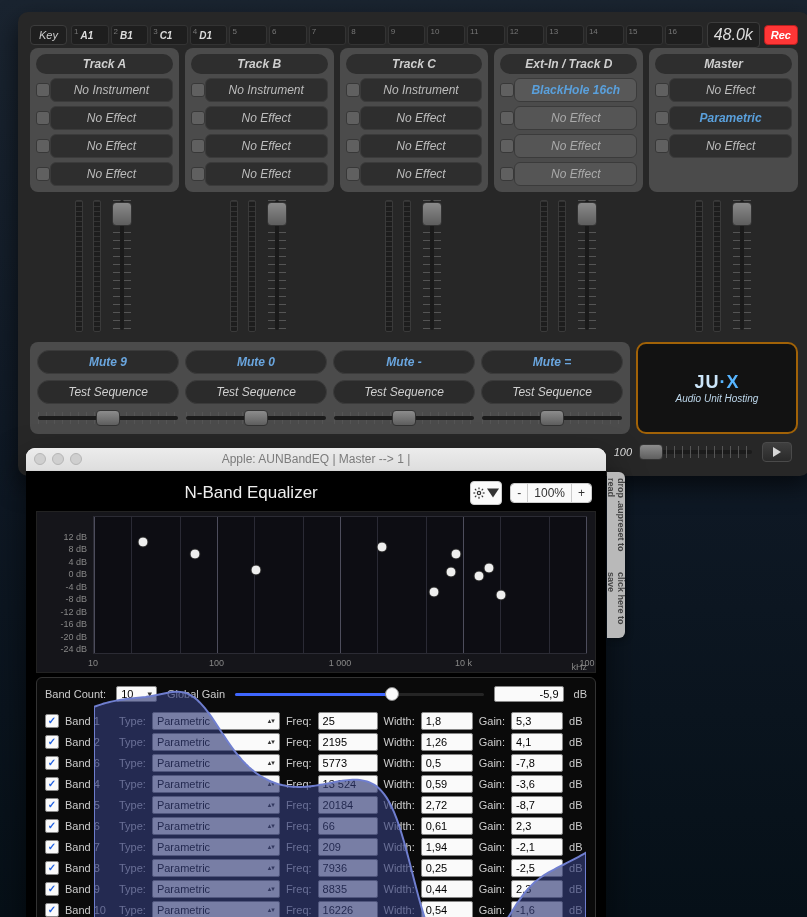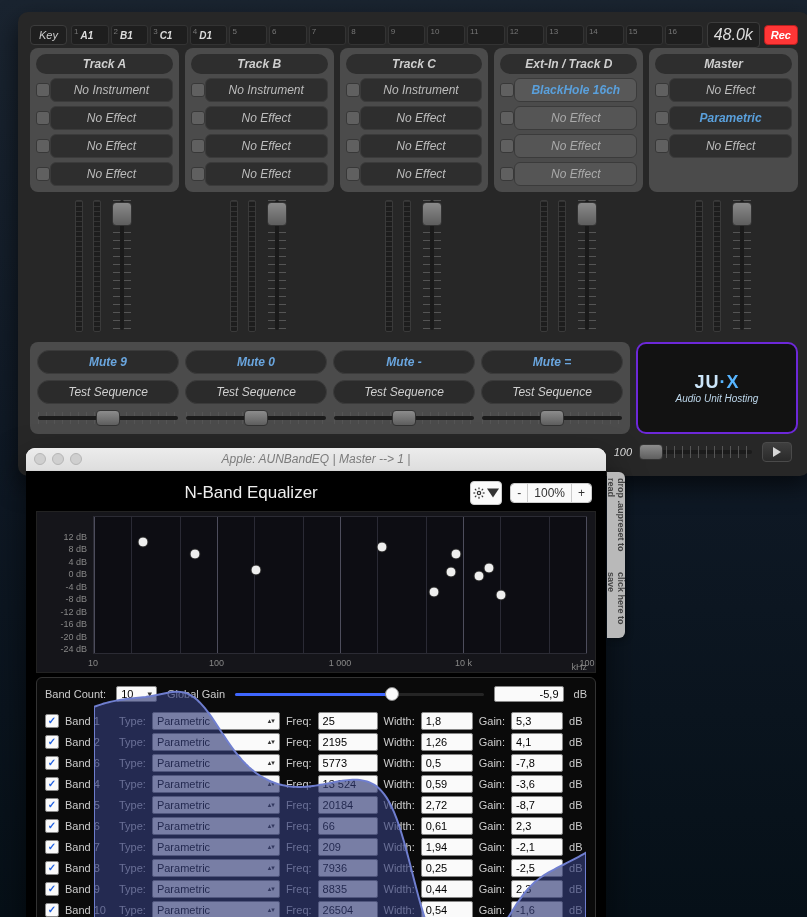--- a/index.html
+++ b/index.html
@@ -223,21 +223,21 @@
   }
   .hslider .thumb {
     position:absolute; top:50%; transform:translate(-50%,-50%);
     width:22px; height:14px;
     background:linear-gradient(180deg,#8c8c8c,#5f5f5f);
     border-radius:4px; border:1px solid #333;
   }
 
   .brand-box {
     flex: 1;
-    border: 2px solid #6d28d9;
+    border: 2px solid #a16207;
     border-radius: 10px;
     background: #121212;
     display: flex;
     flex-direction: column;
     align-items: center;
     justify-content: center;
     padding: 4px 6px;
   }
   .brand-logo {
     font-family: "Arial Black", Arial, sans-serif;
@@ -289,21 +289,21 @@
     display:flex;
     align-items:center;
     padding: 0 8px;
     border-bottom: 1px solid #d6d6d6;
     border-radius: 9px 9px 0 0;
     background: linear-gradient(180deg,#ececec,#dedede);
     position: relative;
   }
   .tl-dots { display:flex; gap:6px; }
   .tl-dot { width:10px; height:10px; border-radius:50%; background:#cfcfcf; border:1px solid #b6b6b6; }
-  .tl-title { position:absolute; left:0; right:0; text-align:center; color:#7b7b7b; font-size:12px; pointer-events:none;font-style:italic; }
+  .tl-title { position:absolute; left:0; right:0; text-align:center; color:#7b7b7b; font-size:12px; pointer-events:none; }
 
   .preset-strip {
     position:absolute;
     right: -19px;
     top: 24px;
     width: 18px;
     height: 160px;
     background: #b9b9b9;
     border-radius: 0 6px 6px 0;
     display:flex;
@@ -977,21 +977,21 @@
           </div>
           <div class="band-row">
     <div class="cb">✓</div>
     <div class="bname">Band 10</div>
     <span class="lbl">Type:</span>
     <div class="type-sel">
       <span>Parametric</span>
       <span class="caret">▴▾</span>
     </div>
     <span class="lbl">Freq:</span>
-    <div class="num-in w-freq">26504</div>
+    <div class="num-in w-freq">16226</div>
     <span class="lbl">Width:</span>
     <div class="num-in w-width">0,54</div>
     <span class="lbl">Gain:</span>
     <div class="num-in w-gain">-1,6</div>
     <span class="unit">dB</span>
           </div>
         </div>
     </div>
 
   </div>

